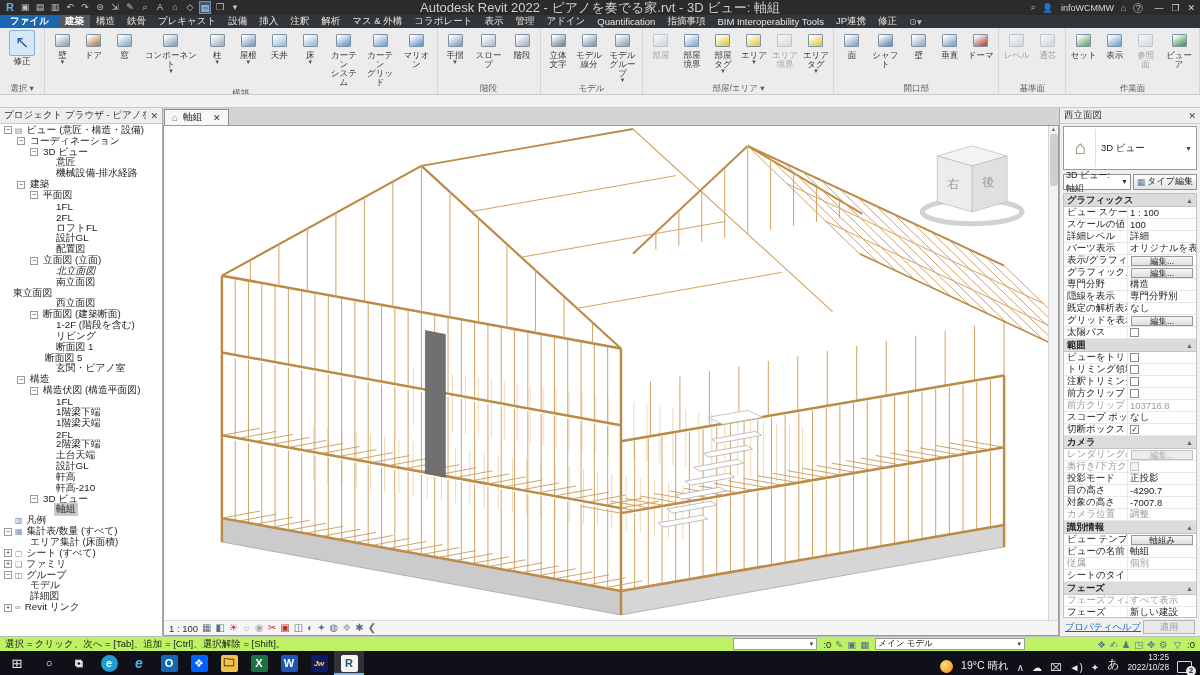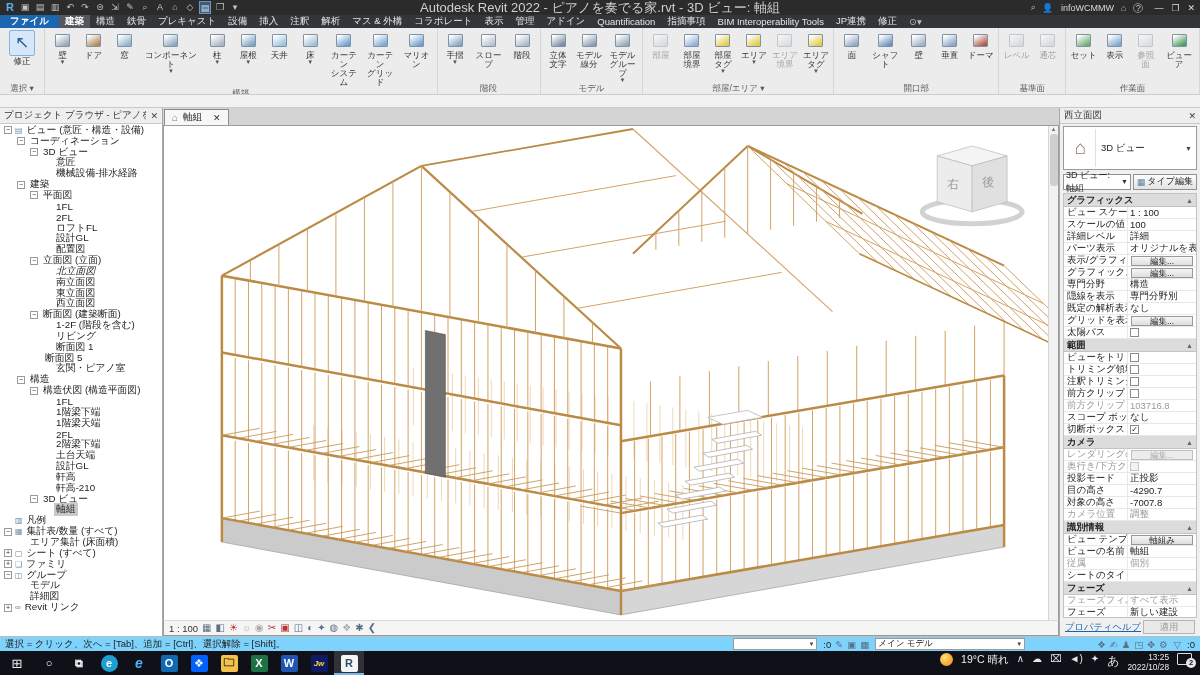--- a/index.html
+++ b/index.html
@@ -94,39 +94,39 @@
   .pvalue.dim,.plabel.dim{color:#9b9b9b}
   .pbtn{flex:1;height:10px;line-height:9px;background:linear-gradient(#f6f6f6,#dedede);border:1px solid #989898;
     text-align:center;font-size:8.5px;margin:0 1px}
   .pbtn.dim{color:#aaa;border-color:#c0c0c0;background:#ececec}
   .cb{width:9px;height:9px;border:1px solid #8a8a8a;background:#fff;font-size:8px;line-height:8px;text-align:center;color:#222}
   .cb.dim{border-color:#c5c5c5;background:#f2f2f2}
   .pfooter{height:18px;display:flex;align-items:center;justify-content:space-between;padding:0 5px}
   .phelp{color:#1b62ae;text-decoration:underline;font-size:9.3px}
   .papply{width:52px;height:14px;line-height:13px;text-align:center;border:1px solid #b5b5b5;background:#e9e9e9;color:#9b9b9b;font-size:9.3px}
   
-  .statusbar{height:15px;background:#7dd3fc;border-top:1px solid #bdbdbd;display:flex;align-items:center;font-size:9.5px;
+  .statusbar{height:15px;background:#bef264;border-top:1px solid #bdbdbd;display:flex;align-items:center;font-size:9.5px;
     padding:0 5px;gap:6px;color:#222}
   .scombo{height:12px;background:#fff;border:1px solid #9b9b9b;display:flex;align-items:center;font-size:8.5px;padding:0 2px}
   .scombo .dd{margin-left:auto;font-size:6px;color:#444}
   .st-icon{font-size:9.5px;color:#5c6f84}
   .st-group{display:flex;align-items:center;gap:4px}
   
   .taskbar{height:24px;background:#101019;display:flex;align-items:center;color:#eee}
   .tb-start{width:34px;height:100%;display:flex;align-items:center;justify-content:center;font-size:13px;color:#e8e8e8}
   .tb-search{width:212px;height:19px;background:#f5f5f5;border:1px solid #777;display:flex;align-items:center;gap:6px;
     padding:0 7px;color:#555;font-size:9.5px}
   .mag{width:7px;height:7px;min-width:7px;border:1.5px solid #555;border-radius:50%;position:relative}
   .mag::after{content:"";position:absolute;width:4px;height:1.5px;background:#555;transform:rotate(45deg);right:-3.5px;bottom:-1px}
   .cort{width:14px;height:14px;border-radius:50%;margin-left:auto;background:radial-gradient(circle at 35% 35%,#ffd76e,#e47fd0 55%,#6fc3f0)}
   .tb-apps{display:flex;height:100%;align-items:stretch}
   .tb-app{width:30px;display:flex;align-items:center;justify-content:center}
   .tb-app.active{background:rgba(255,255,255,.14);box-shadow:inset 0 -2px 0 #76b9ed}
   .ai{width:17px;height:17px;display:flex;align-items:center;justify-content:center;font-size:11px;font-weight:bold;border-radius:2px}
-  .tb-tray{margin-left:auto;display:flex;align-items:flex-start;gap:8px;padding-right:8px;font-size:10px}
+  .tb-tray{margin-left:auto;display:flex;align-items:flex-end;gap:8px;padding-right:8px;font-size:10px}
   .sun{width:13px;height:13px;border-radius:50%;background:radial-gradient(circle at 35% 35%,#ffe07a,#f4a12c 70%,#e2641f)}
   .tray-ic{color:#e6e6e6;font-size:10px}
   .clock{text-align:right;font-size:8.3px;line-height:1.15}
   .notif{position:relative;width:15px;height:12px;border:1px solid #ddd;border-radius:1px}
   .notif .badge{position:absolute;right:-5px;bottom:-4px;width:10px;height:10px;border-radius:50%;background:#e8e8e8;
     color:#111;font-size:7.5px;line-height:10px;text-align:center;font-weight:bold}
 </style>
 </head>
 <body>
 
@@ -340,21 +340,21 @@
           <span class="tlabel">立面図 (立面)</span>
         </div>
         <div class="trow" style="padding-left: 43px; font-style: italic;">
           <span class="exp none">−</span>
           <span class="tlabel">北立面図</span>
         </div>
         <div class="trow" style="padding-left: 43px;">
           <span class="exp none">−</span>
           <span class="tlabel">南立面図</span>
         </div>
-        <div class="trow" style="padding-left: 43px;">
+        <div class="trow" style="">
           <span class="exp none">−</span>
           <span class="tlabel">東立面図</span>
         </div>
         <div class="trow" style="padding-left: 43px;">
           <span class="exp none">−</span>
           <span class="tlabel">西立面図</span>
         </div>
         <div class="trow" style="padding-left: 30px;">
           <span class="exp">−</span>
           <span class="tlabel">断面図 (建築断面)</span>

